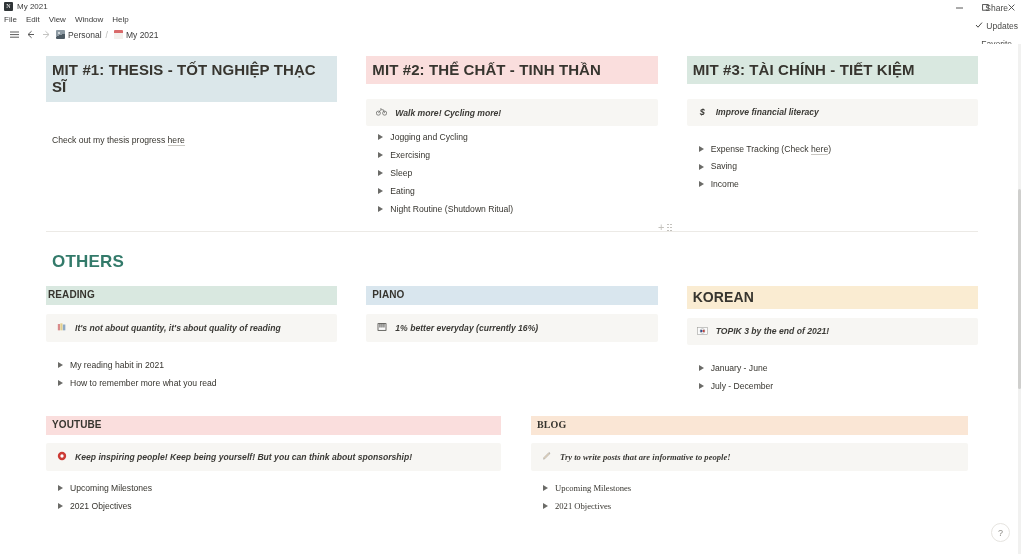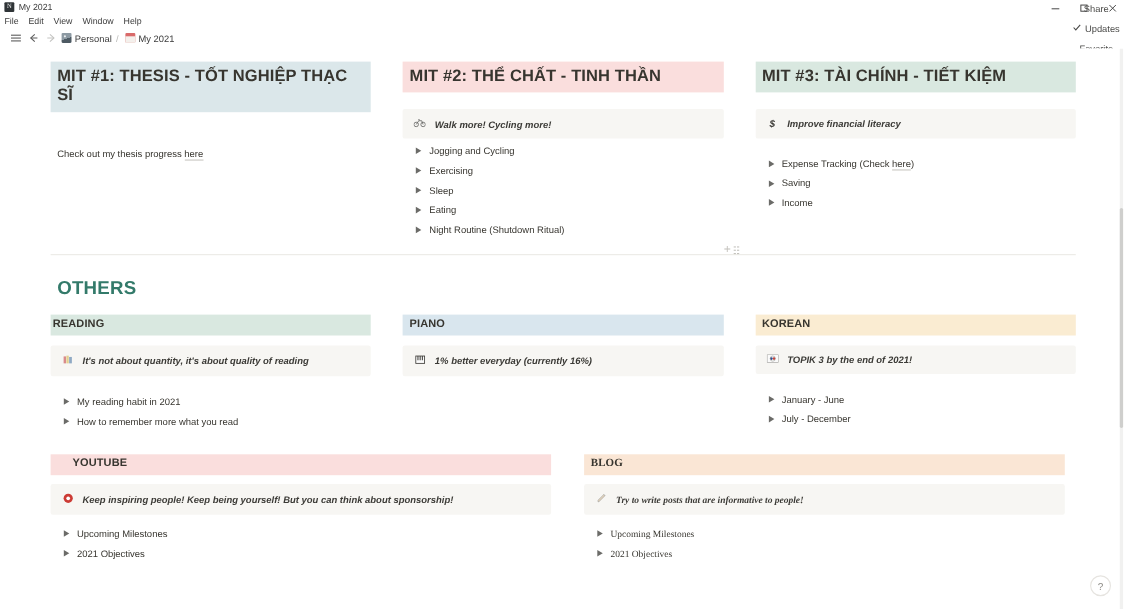--- a/index.html
+++ b/index.html
@@ -331,21 +331,21 @@
             <rect x="3" y="2" width="1.1" height="4.6" fill="#3b3a36"></rect>
             <rect x="5.4" y="2" width="1.1" height="4.6" fill="#3b3a36"></rect>
             <rect x="7.8" y="2" width="1.1" height="4.6" fill="#3b3a36"></rect>
           </svg>
         </span>
         <span>1% better everyday (currently 16%)</span>
       </div>
     </div>
 
     <div class="col" style="width:296px;">
-      <div class="sec-head" style="background:#faecd2; font-size:10px; padding:3px 6px 4px 6px;">KOREAN</div>
+      <div class="sec-head" style="background:#faecd2; font-size:14px; padding:3px 6px 4px 6px;">KOREAN</div>
       <div style="height:9px;"></div>
       <div class="callout">
         <span class="emj">
           <svg width="11" height="8" viewBox="0 0 14 10">
             <rect x="0.5" y="0.5" width="13" height="9" fill="#fbfbfb" stroke="#9b9b98" stroke-width="0.7"></rect>
             <path d="M7 5 a1.5 1.5 0 0 1 3 0 a1.5 1.5 0 0 1 -3 0" fill="#c8443c"></path>
             <path d="M4 5 a1.5 1.5 0 0 1 3 0 a1.5 1.5 0 0 1 -3 0" fill="#31508f"></path>
             <circle cx="7" cy="5" r="3" fill="none" stroke="#7a7a78" stroke-width="0.5"></circle>
           </svg>
         </span>
@@ -360,21 +360,21 @@
           <span class="tri"></span>
           <span>July - December</span>
         </div>
       </div>
     </div>
   </div>
 
   <div class="cols" style="padding-top:22px;">
 
     <div class="col" style="width:455px; margin-right:30px;">
-      <div class="sec-head" style="background:#fadedd; font-size:10px; padding:3px 6px 4px 20px;">YOUTUBE</div>
+      <div class="sec-head" style="background:#fadedd; font-size:10px; padding:3px 6px 4px 6px;">YOUTUBE</div>
       <div style="height:8px;"></div>
       <div class="callout">
         <span class="emj">
           <svg width="10" height="10" viewBox="0 0 12 12">
             <circle cx="6" cy="6" r="5" fill="#cc3b35"></circle>
             <circle cx="6" cy="6" r="2" fill="#ffffff"></circle>
           </svg>
         </span>
         <span>Keep inspiring people! Keep being yourself! But you can think about sponsorship!</span>
       </div>

